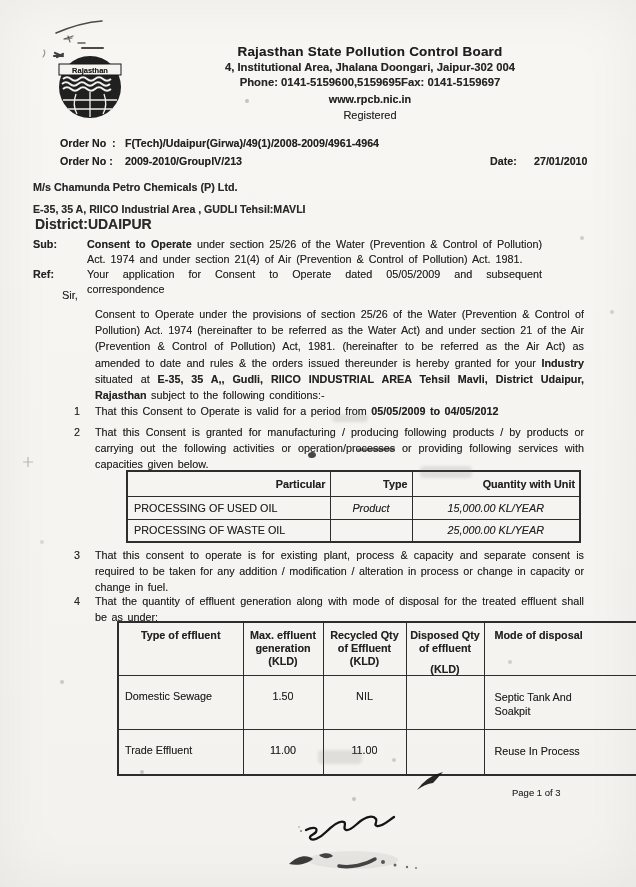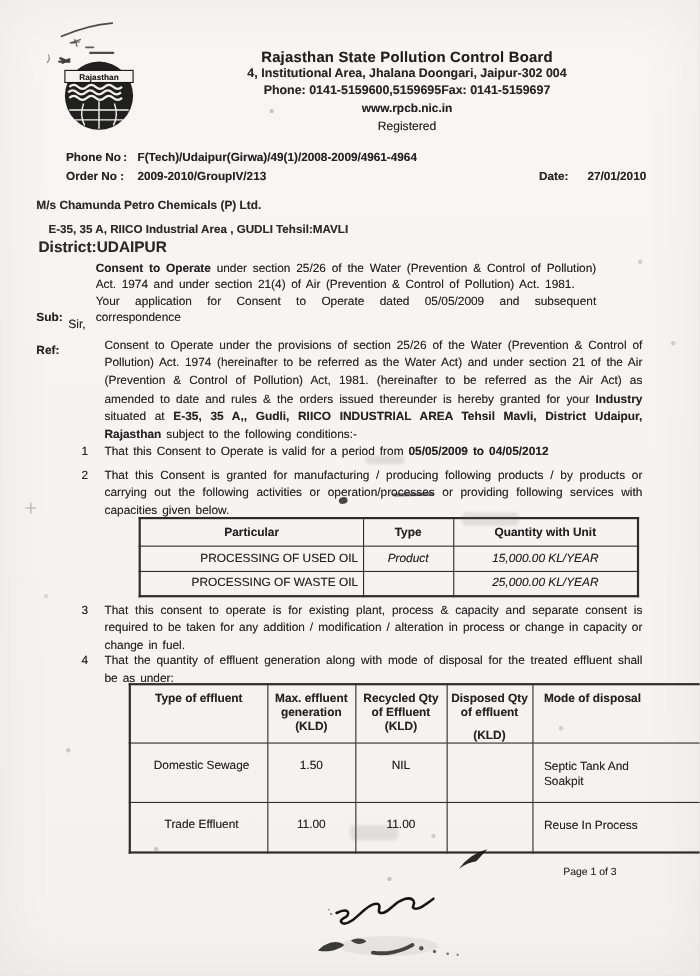--- a/index.html
+++ b/index.html
@@ -28,26 +28,26 @@
   .file-row{left:60px;top:137px;display:flex;}
   .file-row .lab{width:52px;}
   .file-row .col{width:13px;}
   .order-row{left:60px;top:155px;display:flex;}
   .order-row .lab{width:65px;}
   .date-row{left:478px;top:155px;display:flex;padding-left:12px;}
   .date-row .lab{width:34px;margin-right:10px;}
 
   
   .addr-name{left:33px;top:181px;font-size:10.8px;font-weight:bold;color:#2a2a2a;}
-  .addr-1{left:44px;top:203px;font-size:10.6px;font-weight:bold;color:#2a2a2a;text-align:right;}
+  .addr-1{left:33px;top:203px;font-size:10.6px;font-weight:bold;color:#2a2a2a;text-align:right;}
   .addr-2{left:35px;top:216px;font-size:14px;font-weight:bold;color:#2a2a2a;}
 
   
   .labeled{display:flex;font-size:10.8px;line-height:14.5px;}
-  .labeled .lab{width:54px;font-weight:bold;flex:0 0 54px;margin-top:45px;}
+  .labeled .lab{width:54px;font-weight:bold;flex:0 0 54px;}
   .labeled .txt{width:455px;flex:0 0 455px;text-align:justify;word-spacing:2px;}
   .sub{left:33px;top:237px;}
   .ref{left:33px;top:267px;}
   .sir{left:62px;top:289px;font-size:11px;}
 
   
   .intro{left:95px;top:306px;width:489px;font-size:10.8px;line-height:16.2px;
          text-align:justify;word-spacing:1.5px;}
 
   
@@ -56,33 +56,33 @@
   .ctext{flex:1;text-align:justify;word-spacing:1.5px;}
   .c1{top:403px;}
   .c2{top:424px;}
   .c3{top:547px;}
   .c4{top:593px;}
 
   
   table{border-collapse:collapse;table-layout:fixed;font-size:10.8px;color:#232323;}
   .t1{left:126px;top:470px;width:453px;border:2px solid #2d2d2d;}
   .t1 th,.t1 td{border:1.6px solid #2d2d2d;padding:0 4px;}
-  .t1 th{height:25px;font-weight:bold;text-align:center;}
+  .t1 th{height:25px;font-weight:bold;text-align:right;}
   .t1 td{height:23px;}
-  .t1 td.l{text-align:right;padding-left:6px;}
+  .t1 td.l{text-align:left;padding-left:6px;}
   .t1 td.c{text-align:center;font-style:italic;}
 
   .t2{left:117px;top:621px;width:560px;border:2px solid #2d2d2d;}
   .t2 th,.t2 td{border:1.6px solid #2d2d2d;vertical-align:top;}
   .t2 th{height:53px;font-weight:bold;text-align:center;padding-top:6px;line-height:13px;position:relative;}
   .t2 th.hl{text-align:left;padding-left:10px;}
   .t2 td{padding-top:14px;}
   .t2 tr.r1 td{height:54px;}
   .t2 tr.r2 td{height:46px;}
-  .t2 td.l{text-align:center;padding-left:6px;}
+  .t2 td.l{text-align:left;padding-left:6px;}
   .t2 td.c{text-align:center;}
   .t2 td.m{text-align:left;padding-left:10px;white-space:pre-line;line-height:14px;}
   .kld-drop{display:block;position:relative;top:8px;}
 
   .page-ind{left:512px;top:787px;font-size:9.5px;color:#2c2c2c;}
 
   
   .blob1{left:308px;top:452px;width:8px;height:6px;background:#1c1c1c;border-radius:50%;
          transform:rotate(-10deg);opacity:.8;}
   .strike{left:357px;top:448px;width:38px;height:3px;background:#1f1f1f;opacity:.55;
@@ -134,21 +134,21 @@
 
   <div class="abs hdr">
     <div class="org">Rajasthan State Pollution Control Board</div>
     <div class="addr">4, Institutional Area, Jhalana Doongari, Jaipur-302 004</div>
     <div class="phone">Phone: 0141-5159600,5159695Fax: 0141-5159697</div>
     <div class="site">www.rpcb.nic.in</div>
     <div class="reg">Registered</div>
   </div>
 
   <div class="abs meta file-row">
-    <span class="lab">Phone No</span>
+    <span class="lab">Order No</span>
     <span class="col">:</span>
     <span>F(Tech)/Udaipur(Girwa)/49(1)/2008-2009/4961-4964</span>
   </div>
   <div class="abs meta order-row">
     <span class="lab">Order No :</span>
     <span>2009-2010/GroupIV/213</span>
   </div>
   <div class="abs meta date-row">
     <span class="lab">Date:</span>
     <span>27/01/2010</span>

